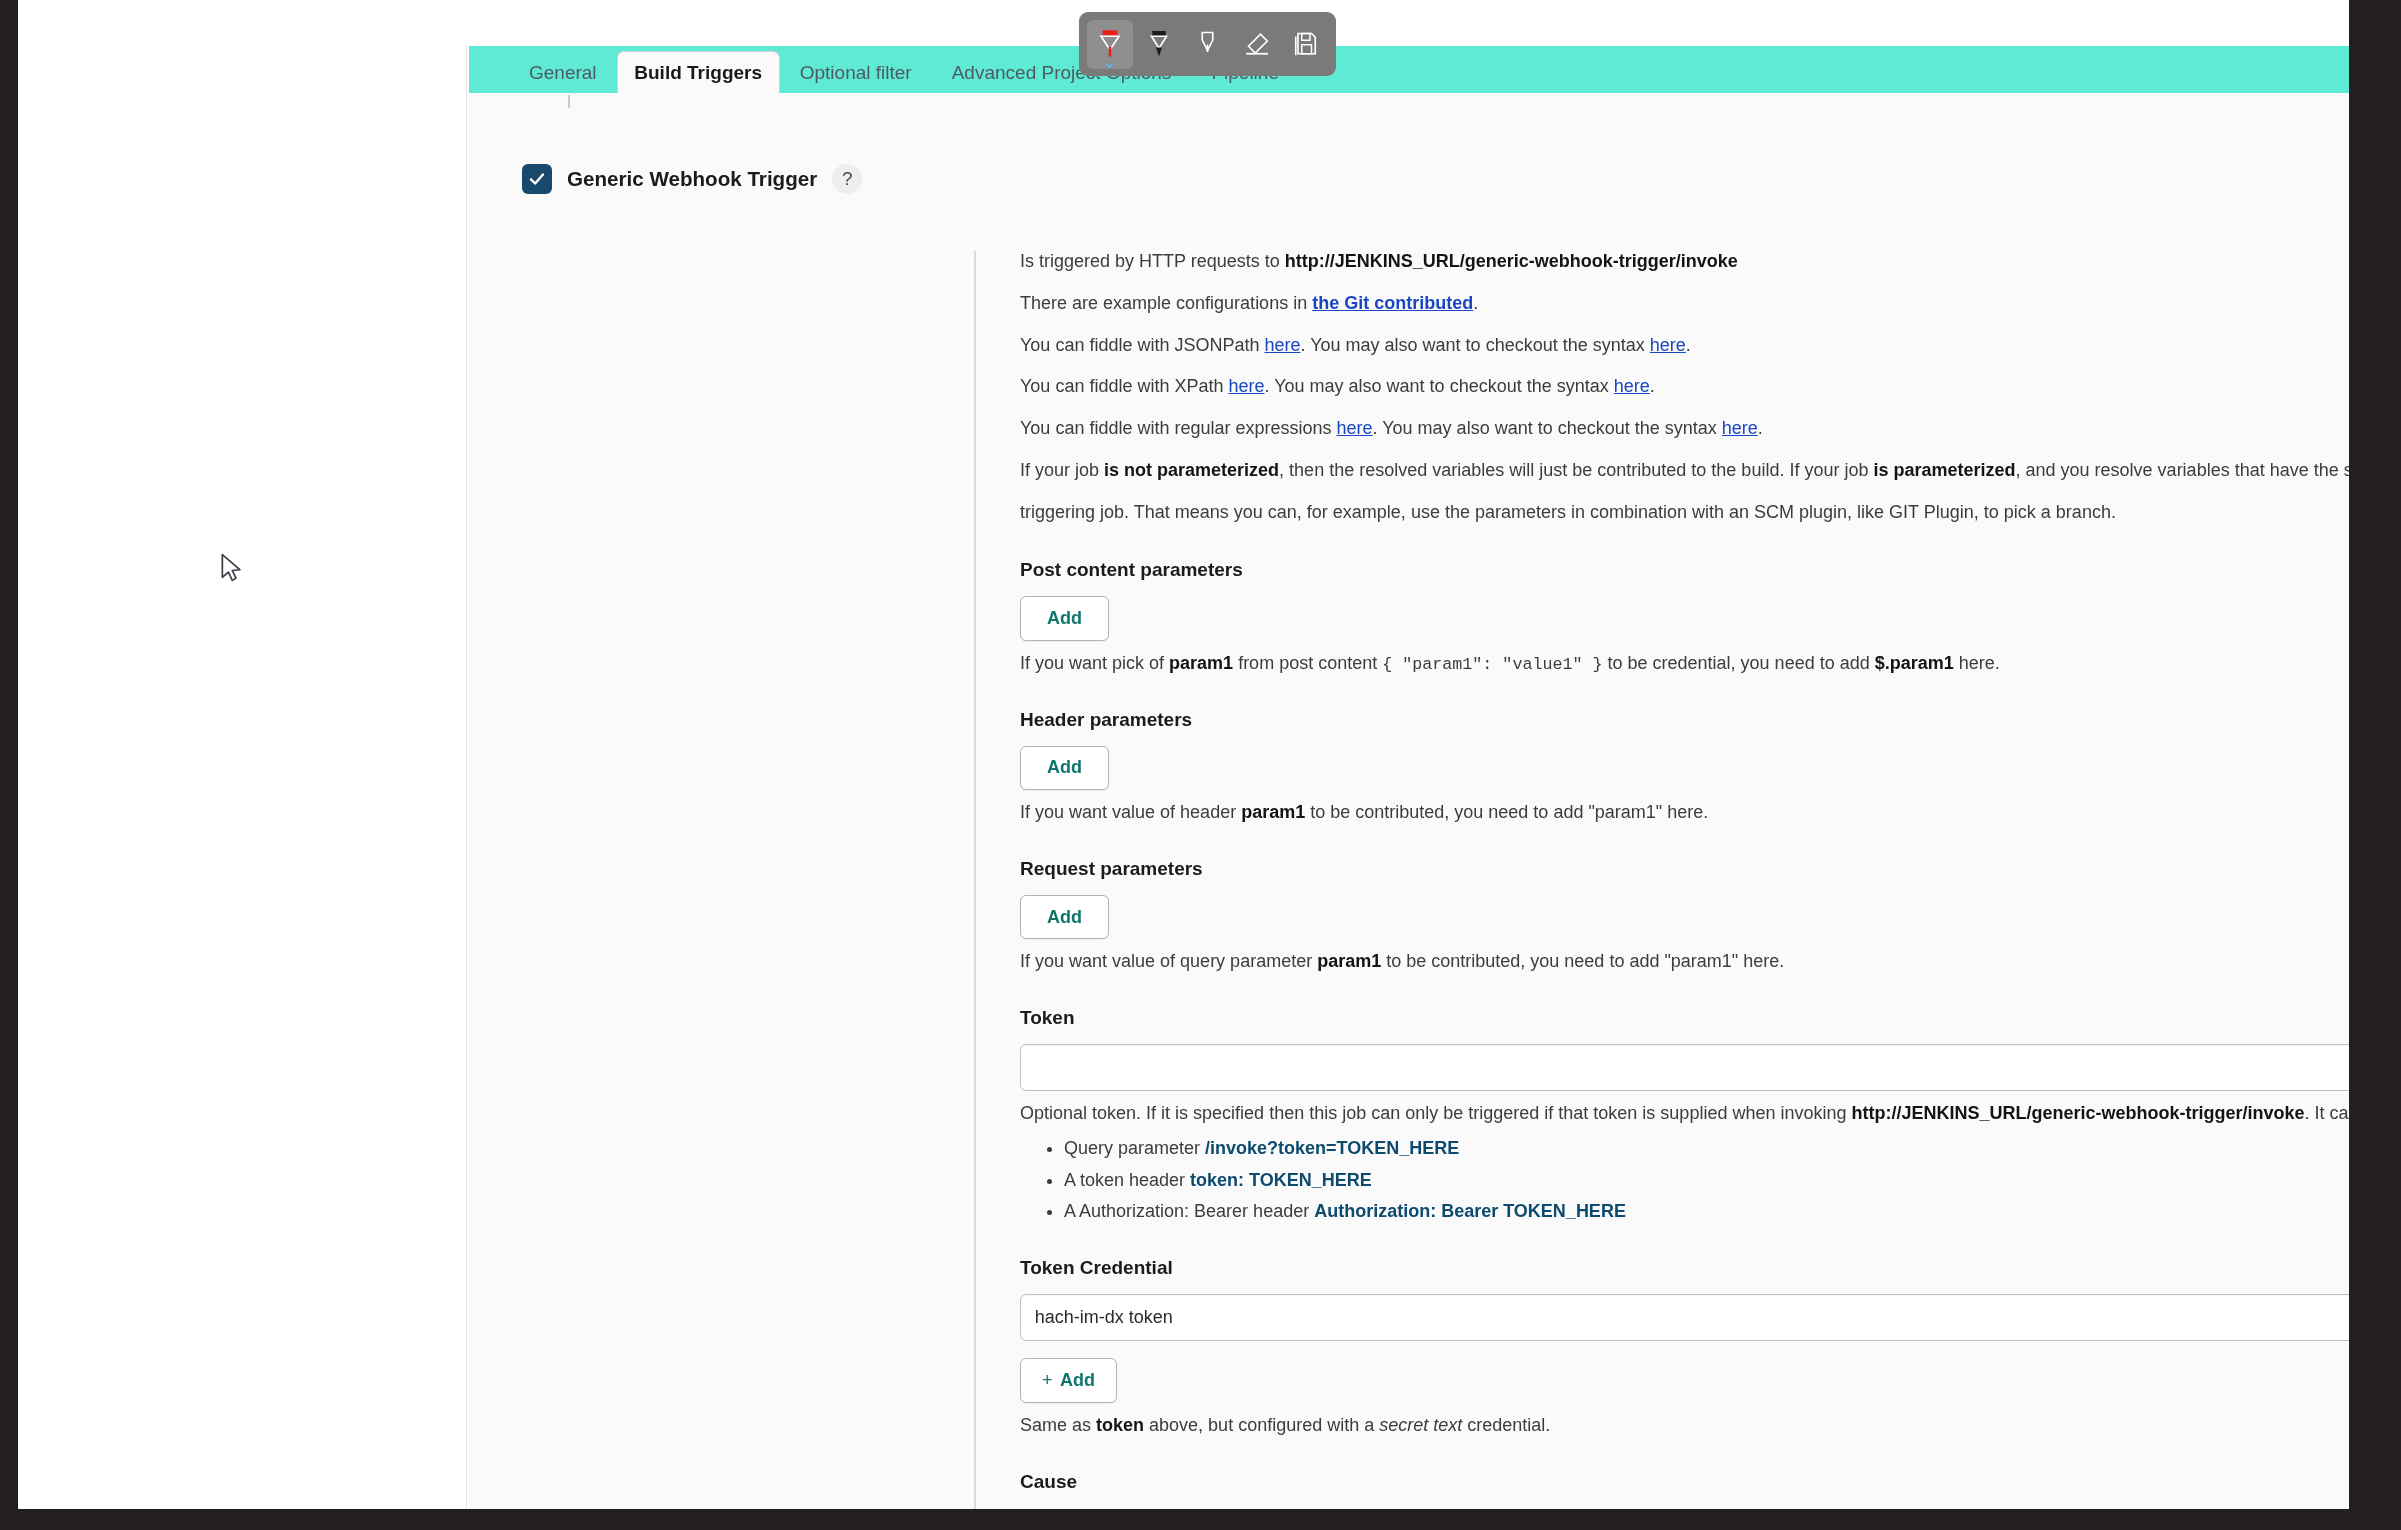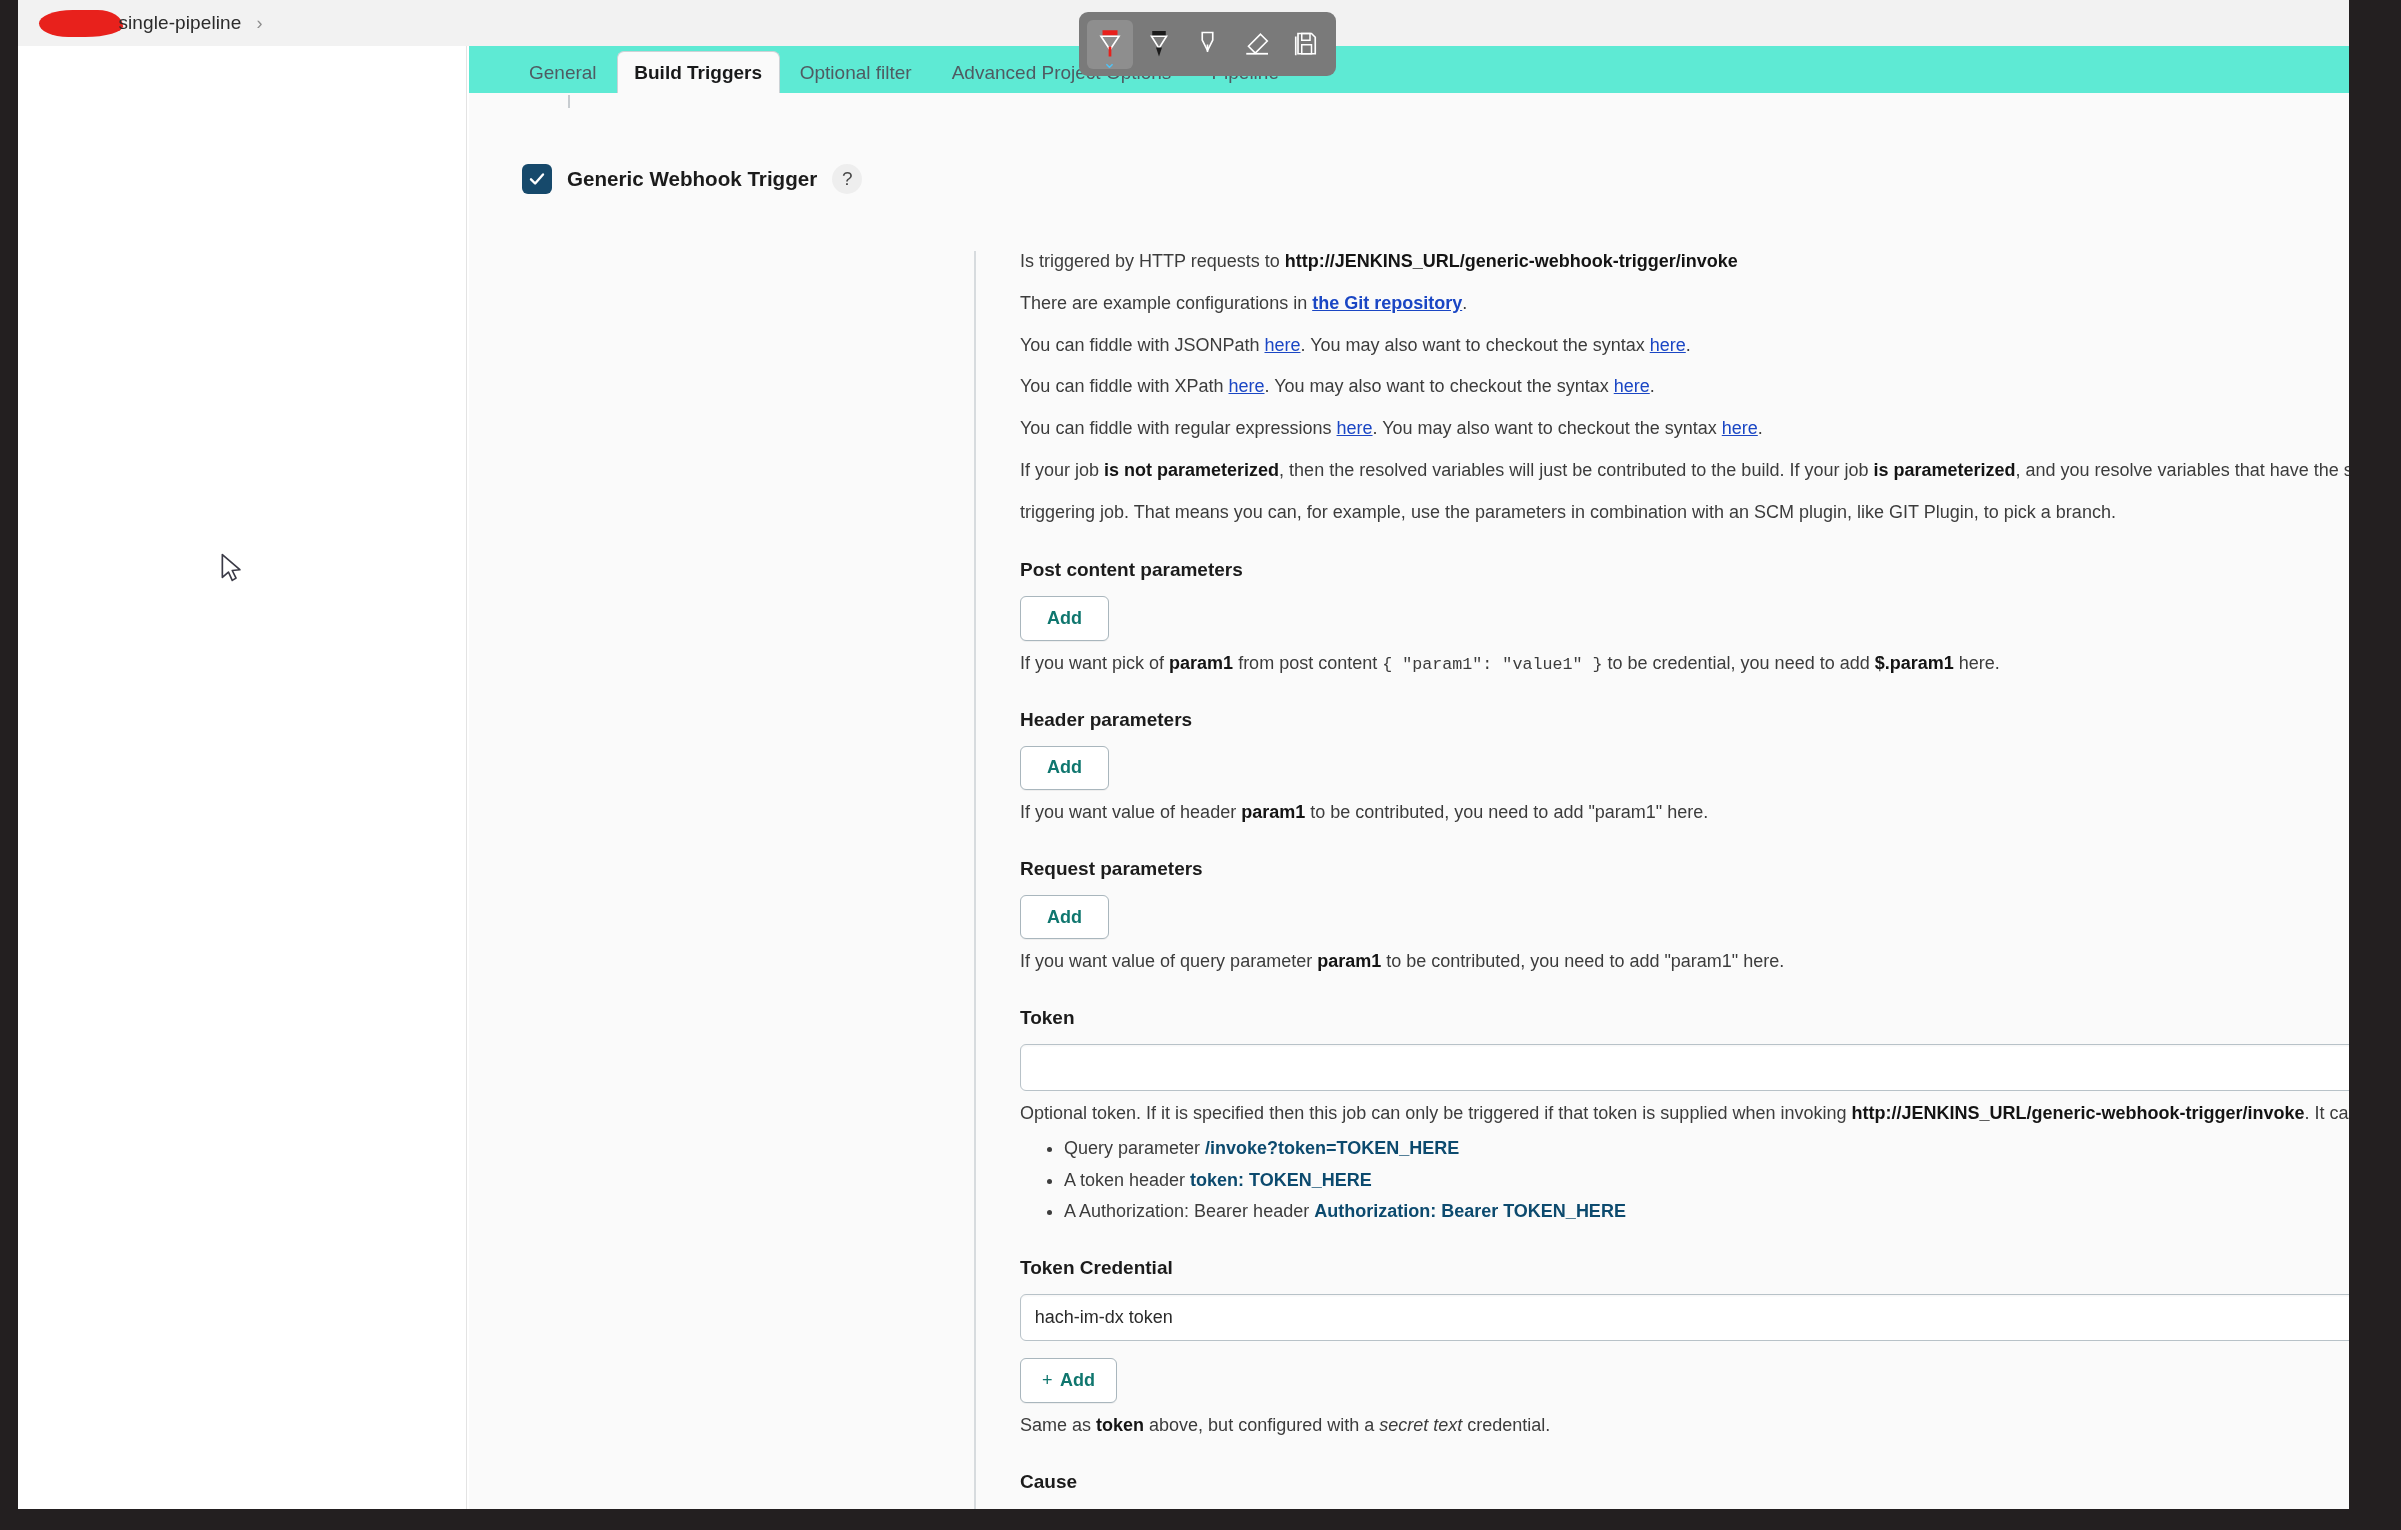--- a/index.html
+++ b/index.html
@@ -265,25 +265,20 @@
     left: 221px; top: 553px;
     z-index: 60;
     pointer-events: none;
   }
 </style>
 </head>
 <body>
 
 <div id="frame">
 
-  <div id="breadcrumb-bar">
-    <span class="crumb-redaction"></span>
-    <span class="crumb-text">single-pipeline</span>
-    <span class="crumb-sep">›</span>
-  </div>
 
   <div id="left-panel"></div>
 
   <div id="content-region">
 
     <div id="tabbar">
       <div class="tab">General</div>
       <div class="tab active">Build Triggers</div>
       <div class="tab">Optional filter</div>
       <div class="tab">Advanced Project Options</div>
@@ -302,21 +297,21 @@
         <span class="trigger-title">Generic Webhook Trigger</span>
         <span class="help-badge">?</span>
       </div>
 
       <span id="guide-line"></span>
 
       <div id="group-body">
 
         <p class="desc"><span>Is triggered by HTTP requests to </span><b>http://JENKINS_URL/generic-webhook-trigger/invoke</b></p>
 
-        <p class="desc"><span>There are example configurations in </span><a class="link bold" href="#">the Git repository</a><span>.</span></p>
+        <p class="desc"><span>There are example configurations in </span><a class="link bold" href="#">the Git contributed</a><span>.</span></p>
 
         <p class="desc"><span>You can fiddle with JSONPath </span><a class="link" href="#">here</a><span>. You may also want to checkout the syntax </span><a class="link" href="#">here</a><span>.</span></p>
 
         <p class="desc"><span>You can fiddle with XPath </span><a class="link" href="#">here</a><span>. You may also want to checkout the syntax </span><a class="link" href="#">here</a><span>.</span></p>
 
         <p class="desc"><span>You can fiddle with regular expressions </span><a class="link" href="#">here</a><span>. You may also want to checkout the syntax </span><a class="link" href="#">here</a><span>.</span></p>
 
         <p class="desc"><span>If your job </span><b>is not parameterized</b><span>, then the resolved variables will just be contributed to the build. If your job </span><b>is parameterized</b><span>, and you resolve variables that have the same name as those parameters, then the plugin will populate the p</span></p>
         <p class="desc">triggering job. That means you can, for example, use the parameters in combination with an SCM plugin, like GIT Plugin, to pick a branch.</p>
 

